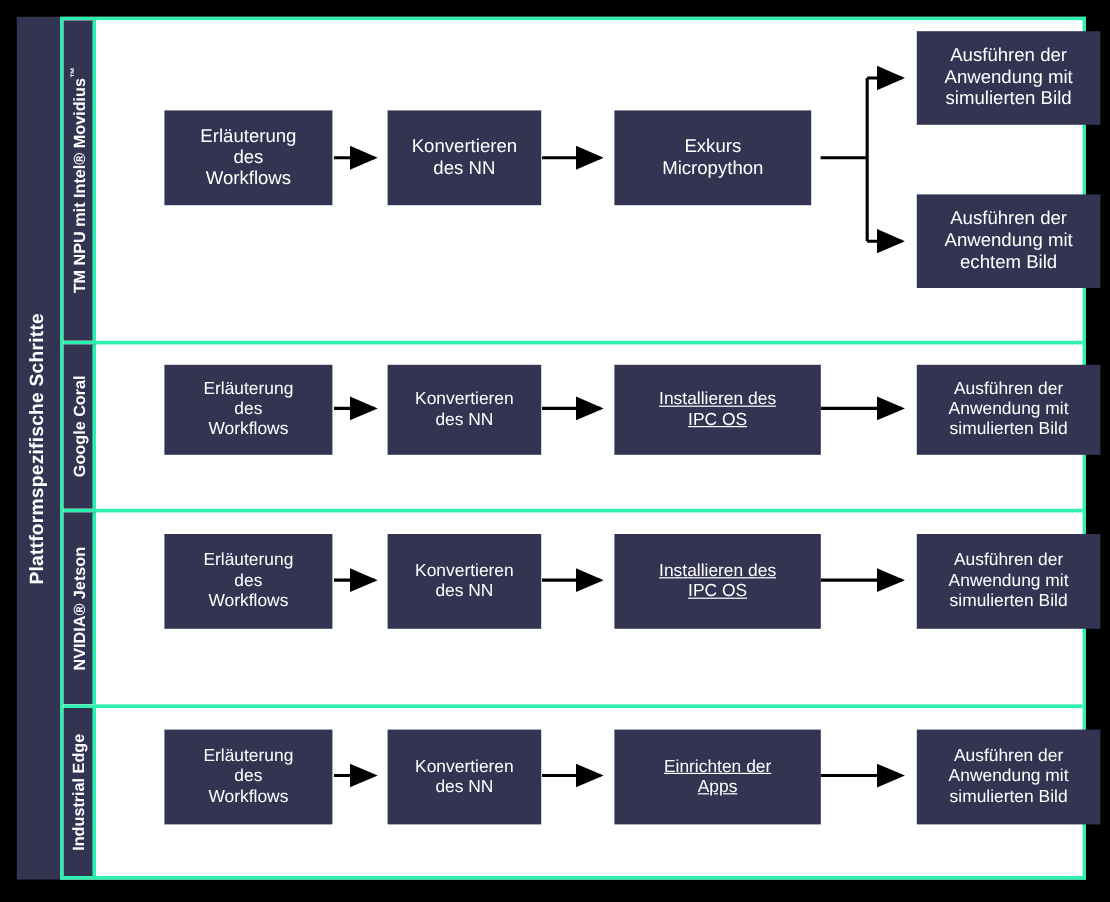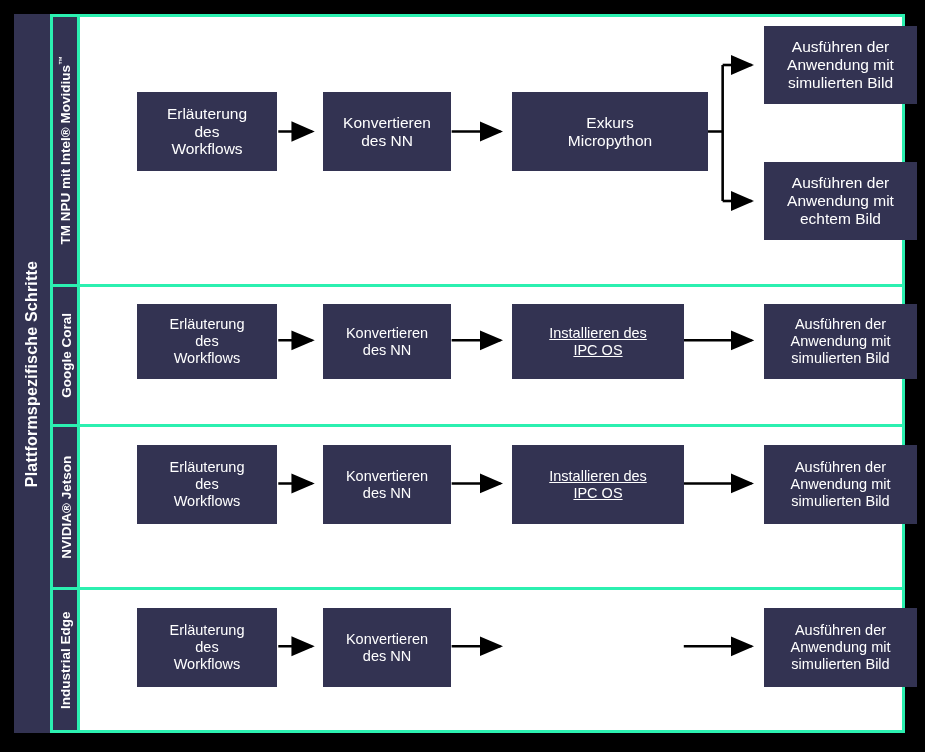--- a/index.html
+++ b/index.html
@@ -53,21 +53,21 @@
   }
   .node .lbl{white-space:pre-line;display:block;}
 
   
   .r1 .node{font-size:15.5px;}
   .r2 .node,.r3 .node,.r4 .node{font-size:14.5px;}
 
   
   .r1 .n1{left:57px;  top:75px;  width:140px; height:79px;}
   .r1 .n2{left:243px; top:75px;  width:128px; height:79px;}
-  .r1 .n3{left:432px; top:75px;  width:196px; height:79px;align-items:center;}
+  .r1 .n3{left:432px; top:75px;  width:164px; height:79px;align-items:center;}
   .r1 .n4{left:684px; top:9px;   width:153px; height:78px;}
   .r1 .n5{left:684px; top:145px; width:153px; height:78px;}
 
   
   .lin .n1{width:140px;}
   .lin .n2{width:128px;}
   .lin .n3{width:172px;text-decoration:underline;}
   .lin .n4{width:153px;}
   .r2 .n1{left:57px;top:17px;height:75px;}
   .r2 .n2{left:243px;top:17px;height:75px;}
@@ -231,20 +231,24 @@
         </svg>
         <div class="node n1">
             <span class="lbl">Erläuterung
 des
 Workflows</span>
           </div>
         <div class="node n2">
             <span class="lbl">Konvertieren
 des NN</span>
           </div>
+        <div class="node n3">
+            <span class="lbl">Einrichten der
+Apps</span>
+          </div>
         <div class="node n4">
             <span class="lbl">Ausführen der
 Anwendung mit
 simulierten Bild</span>
           </div>
       </div>
     </div>
 
   </div>
 </div>

